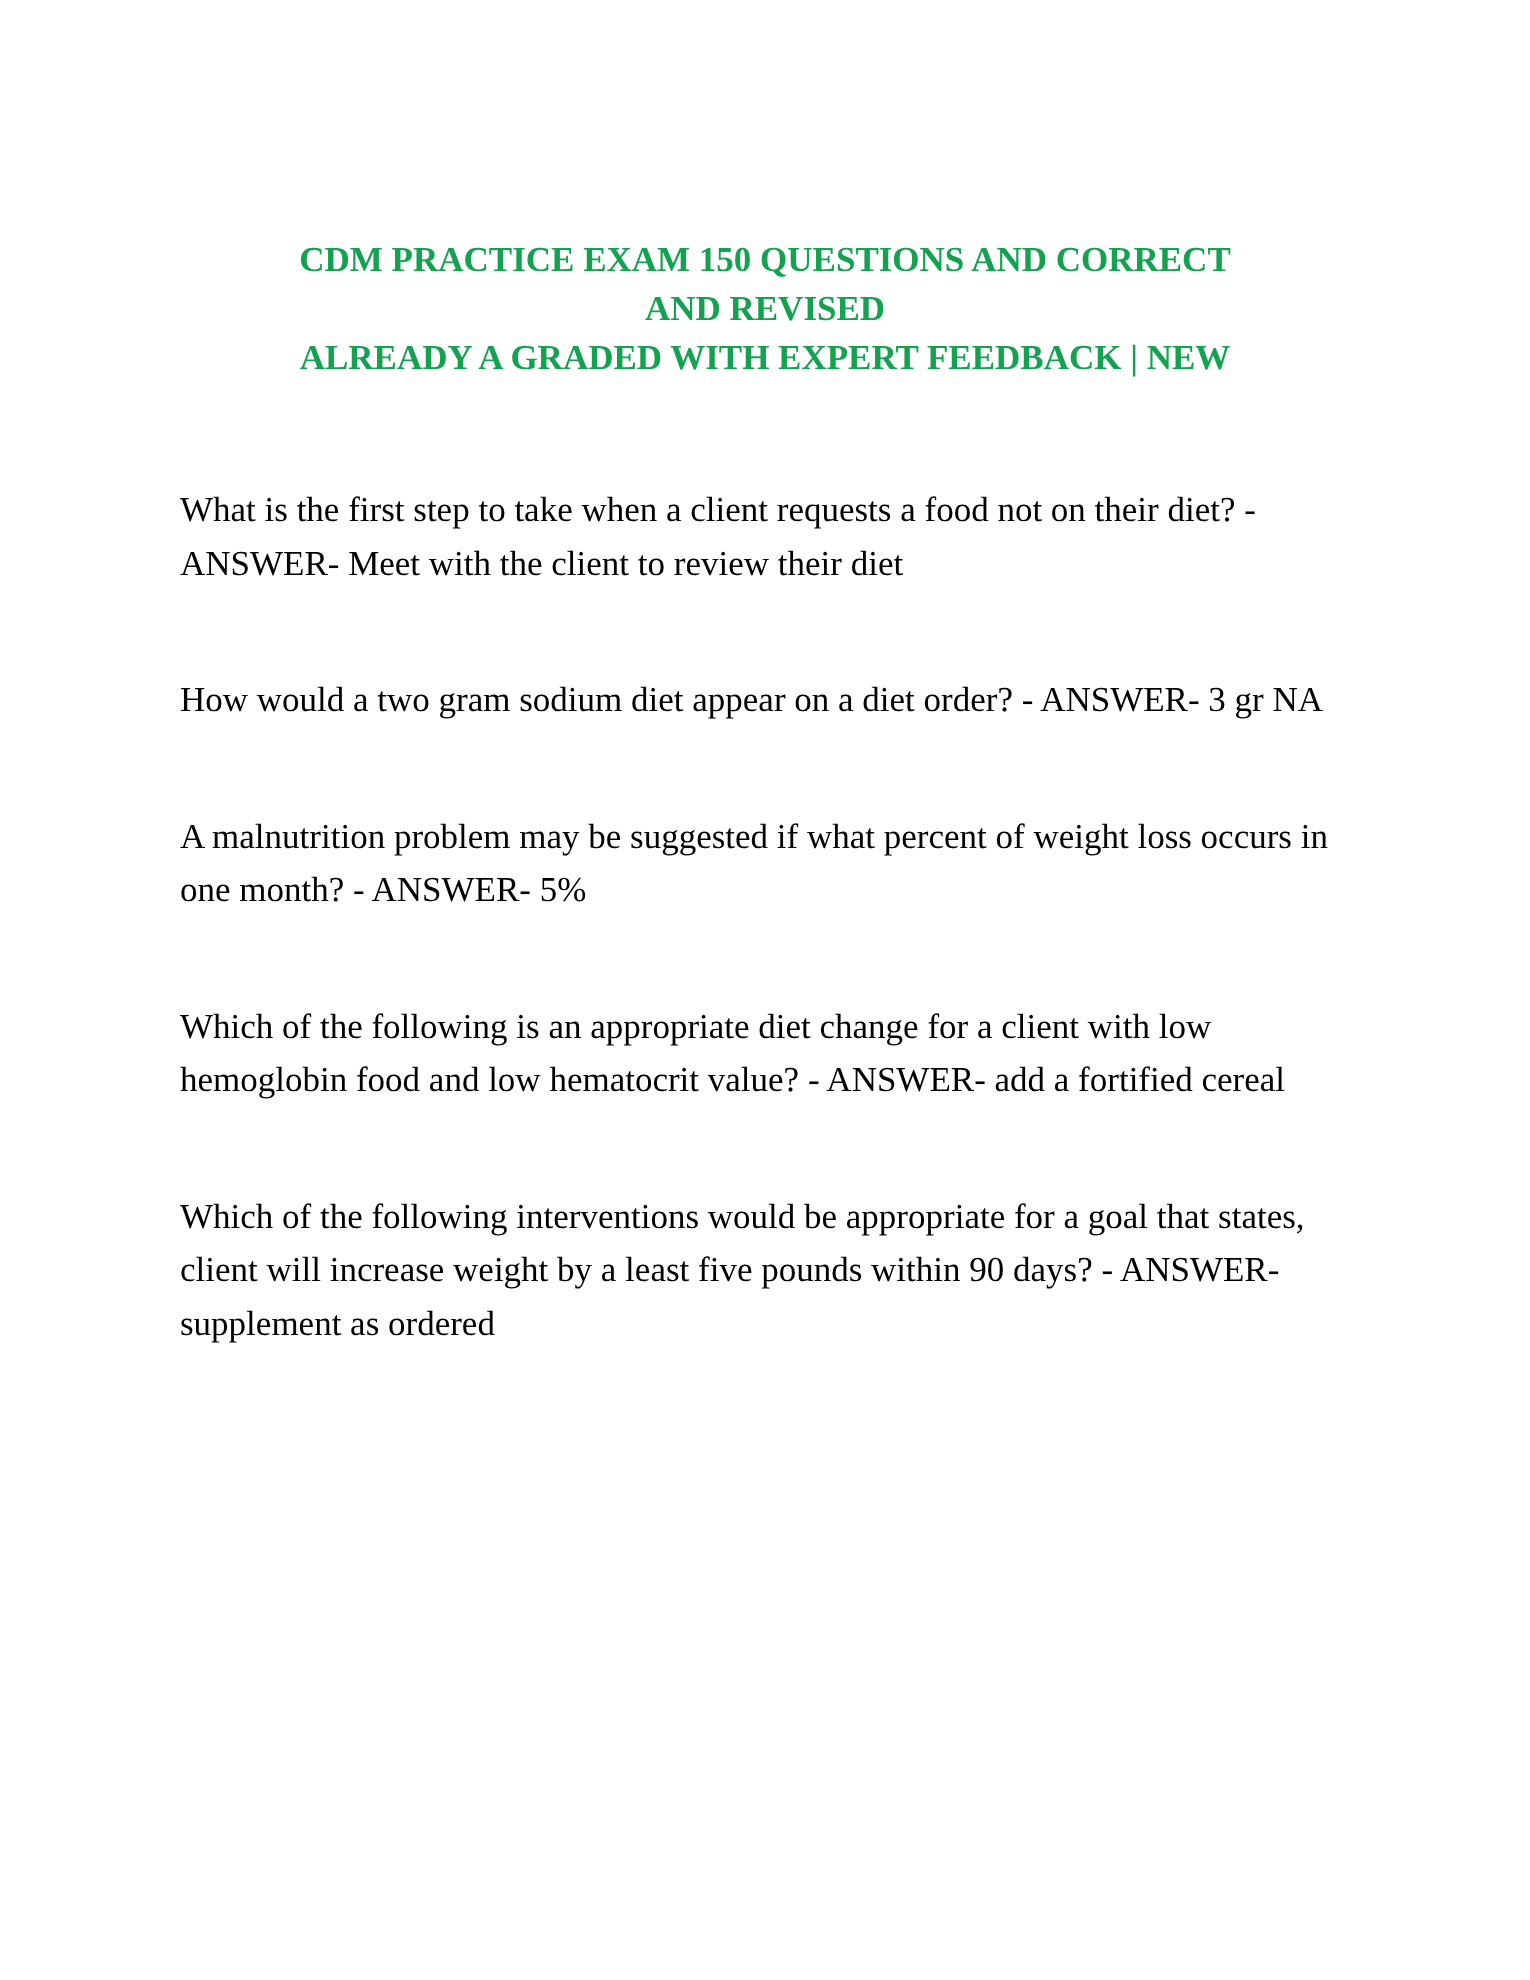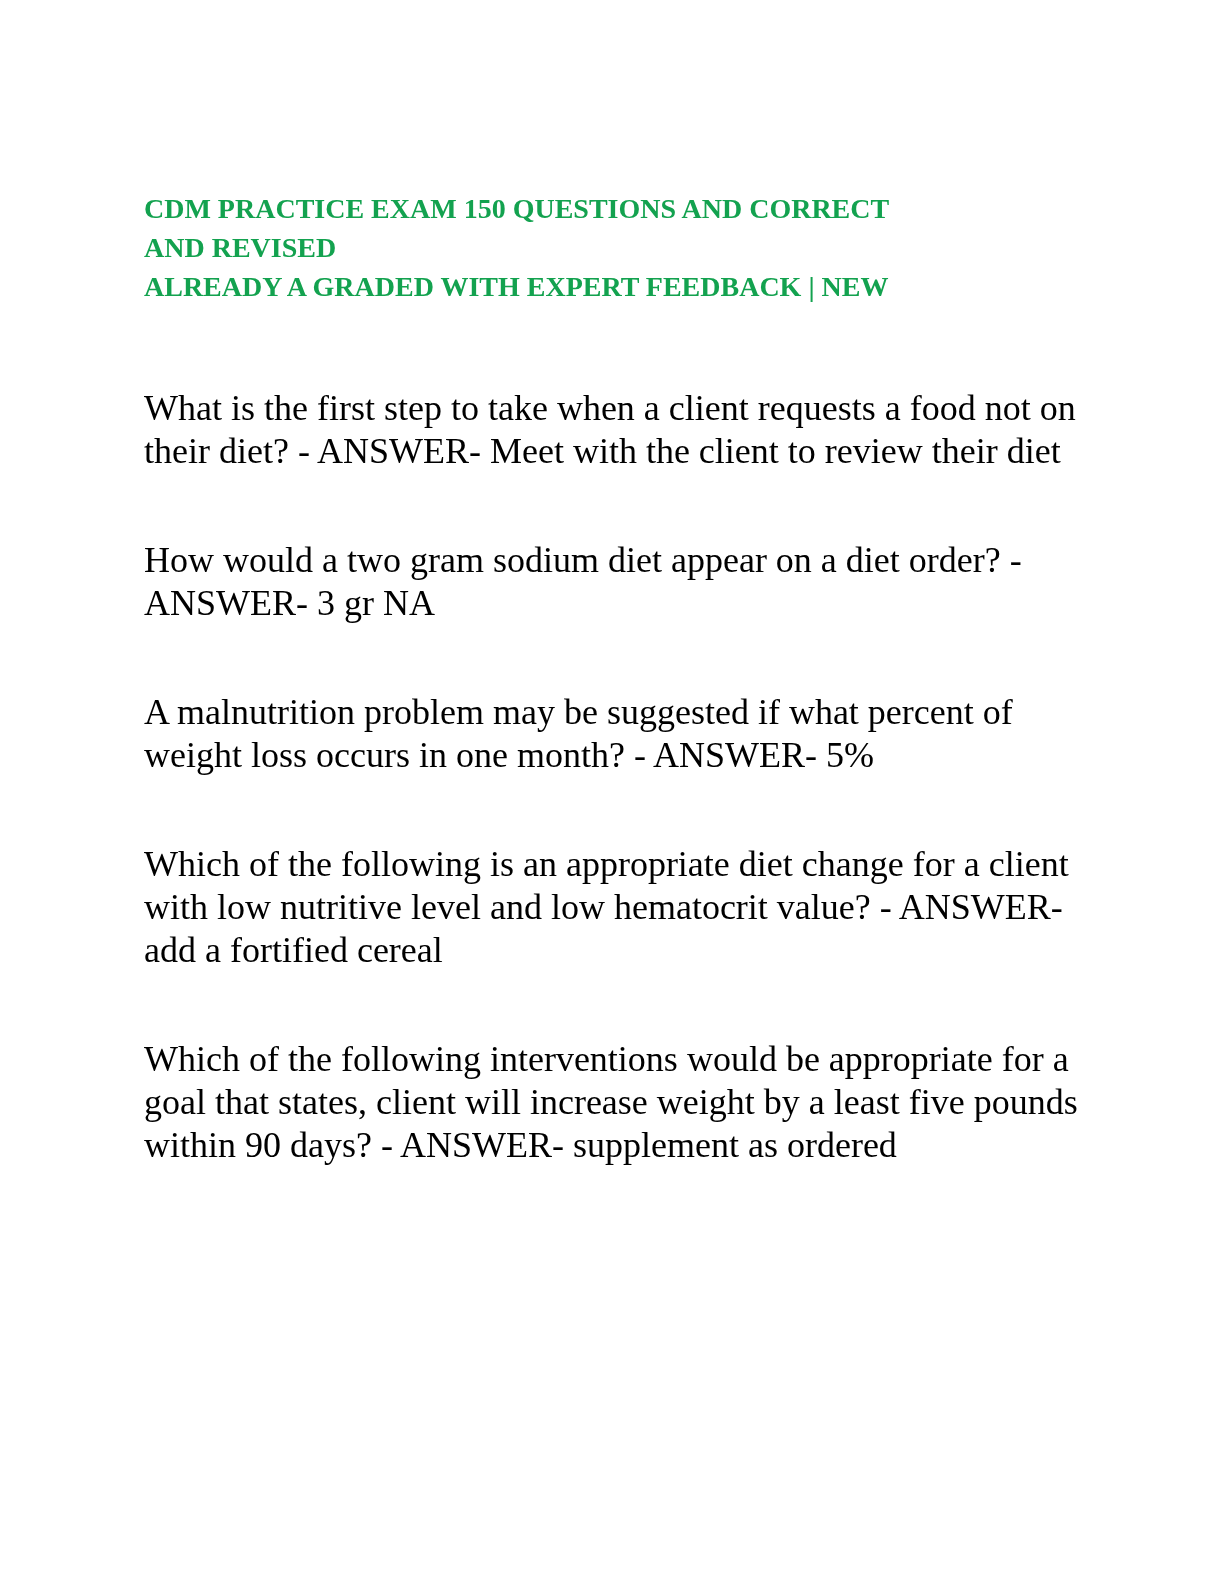--- a/index.html
+++ b/index.html
@@ -16,31 +16,31 @@
     padding: 189px 144px 0 144px;
     font-family: "Liberation Serif", serif;
     color: #000000;
     overflow: hidden;
   }
   .doc-title {
     margin: 0;
     font-size: 28px;
     font-weight: bold;
     line-height: 39px;
-    text-align: left;
+    text-align: center;
     color: #13A24F;
   }
   .title-line {
     display: block;
     white-space: nowrap;
   }
   .qa-list {
     margin-top: 81px;
     width: 936px;
-    font-size: 36px;
+    font-size: 28px;
     line-height: 43px;
   }
   .qa-item {
     margin: 0 0 66px 0;
   }
 </style>
 </head>
 <body>
 
 <div class="page">
@@ -48,17 +48,17 @@
   <h1 class="doc-title">
     <span class="title-line">CDM PRACTICE EXAM 150 QUESTIONS AND CORRECT</span>
     <span class="title-line">AND REVISED</span>
     <span class="title-line">ALREADY A GRADED WITH EXPERT FEEDBACK | NEW</span>
   </h1>
 
   <div class="qa-list">
     <p class="qa-item">What is the first step to take when a client requests a food not on their diet? - ANSWER- Meet with the client to review their diet</p>
     <p class="qa-item">How would a two gram sodium diet appear on a diet order? - ANSWER- 3 gr NA</p>
     <p class="qa-item">A malnutrition problem may be suggested if what percent of weight loss occurs in one month? - ANSWER- 5%</p>
-    <p class="qa-item">Which of the following is an appropriate diet change for a client with low nutritive level and low hematocrit value? - ANSWER- add a fortified cereal</p>
+    <p class="qa-item">Which of the following is an appropriate diet change for a client with low hemoglobin food and low hematocrit value? - ANSWER- add a fortified cereal</p>
     <p class="qa-item">Which of the following interventions would be appropriate for a goal that states, client will increase weight by a least five pounds within 90 days? - ANSWER- supplement as ordered</p>
   </div>
 
 </div>
 
 </body></html>

